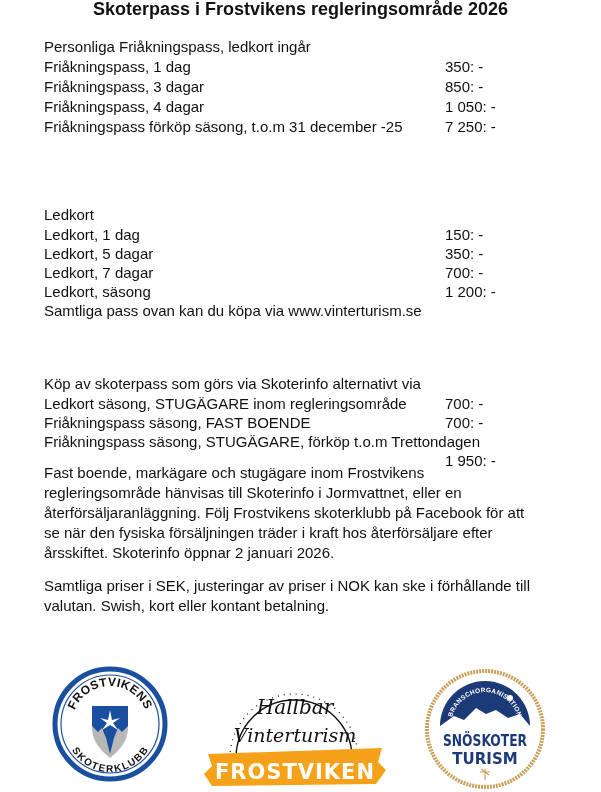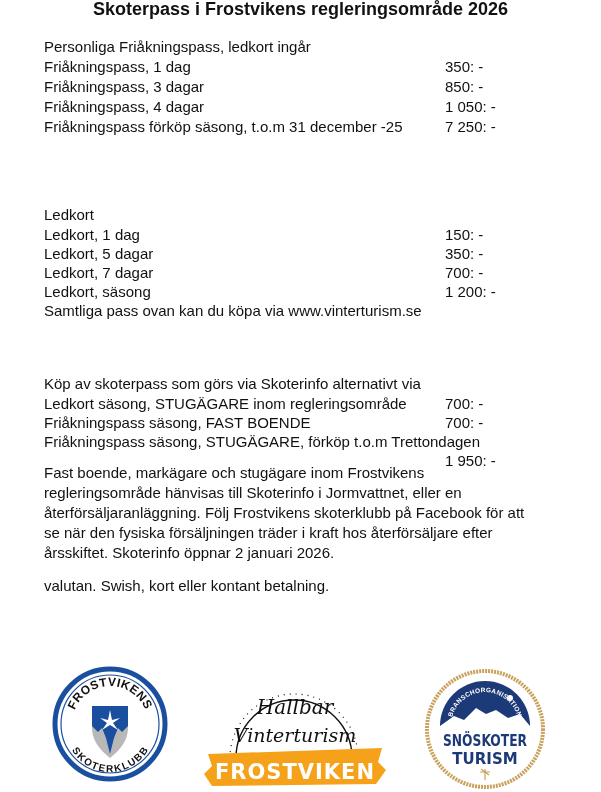--- a/index.html
+++ b/index.html
@@ -54,20 +54,21 @@
 
 <div class="block para" style="top:463px;">
   <div>Fast boende, markägare och stugägare inom Frostvikens</div>
   <div>regleringsområde hänvisas till Skoterinfo i Jormvattnet, eller en</div>
   <div>återförsäljaranläggning. Följ Frostvikens skoterklubb på Facebook för att</div>
   <div>se när den fysiska försäljningen träder i kraft hos återförsäljare efter</div>
   <div>årsskiftet. Skoterinfo öppnar 2 januari 2026.</div>
 </div>
 
 <div class="block para" style="top:576px;">
+  <div>Samtliga priser i SEK, justeringar av priser i NOK kan ske i förhållande till</div>
   <div>valutan. Swish, kort eller kontant betalning.</div>
 </div>
 
 <div class="logos">
 
   <svg class="logo" style="left:52px; top:16px;" width="116" height="116" viewBox="0 0 116 116">
     <defs>
       <path id="arcTop" d="M 20 58 A 38 38 0 0 1 96 58"></path>
       <path id="arcBot" d="M 22 62 A 36 36 0 0 0 94 62"></path>
     </defs>

